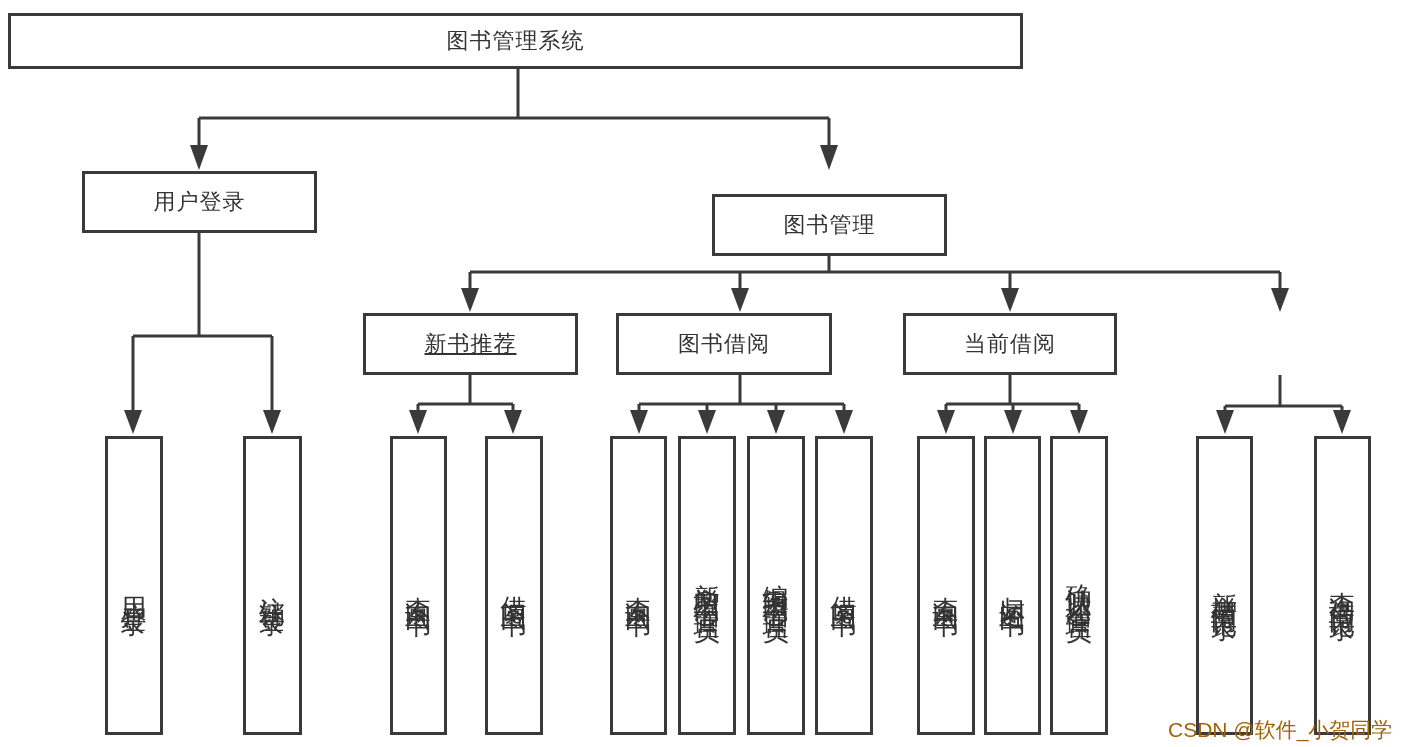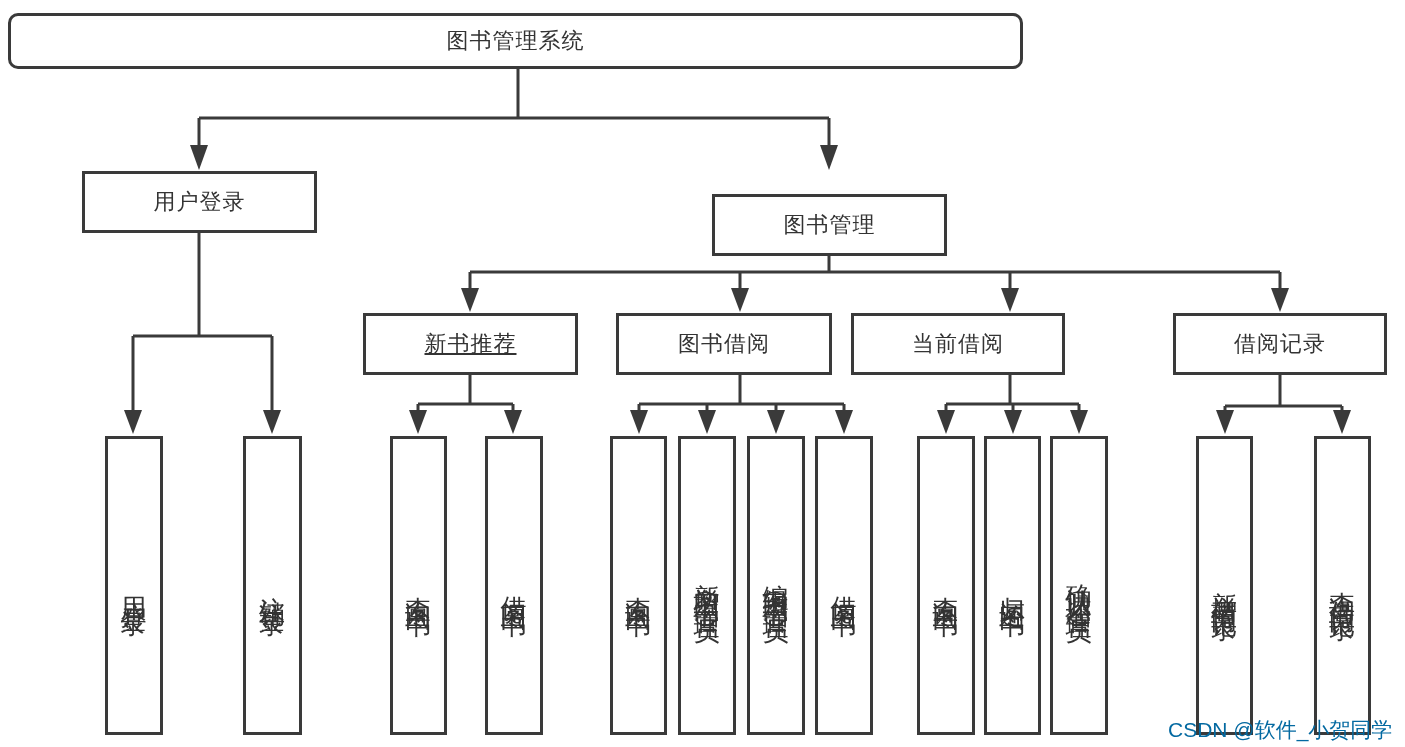--- a/index.html
+++ b/index.html
@@ -45,21 +45,21 @@
     font-size: 26px;
     letter-spacing: 5px;
     line-height: 1;
   }
   .watermark {
     position: absolute;
     left: 1168px;
     top: 716px;
     width: 237px;
     font-size: 21px;
-    color: #0369a1;
+    color: #a16207;
     white-space: nowrap;
     z-index: 5;
   }
 </style>
 </head>
 <body>
 
 <div class="canvas">
 
   <svg class="connectors" viewBox="0 0 1405 747" xmlns="http://www.w3.org/2000/svg">
@@ -98,42 +98,39 @@
       <polygon points="767,410 785,410 776,434"></polygon>
       <polygon points="835,410 853,410 844,434"></polygon>
       <polygon points="937,410 955,410 946,434"></polygon>
       <polygon points="1004,410 1022,410 1013,434"></polygon>
       <polygon points="1070,410 1088,410 1079,434"></polygon>
       <polygon points="1216,410 1234,410 1225,434"></polygon>
       <polygon points="1333,410 1351,410 1342,434"></polygon>
     </g>
   </svg>
 
-  <div class="box h" style="left:8px; top:13px; width:1015px; height:56px;border-radius:10px;">
+  <div class="box h" style="left:8px; top:13px; width:1015px; height:56px;">
     <span>图书管理系统</span>
   </div>
 
   <div class="box h" style="left:82px; top:171px; width:235px; height:62px;">
     <span>用户登录</span>
   </div>
   <div class="box h" style="left:712px; top:171px; width:235px; height:62px;margin-top:23px;">
     <span>图书管理</span>
   </div>
 
   <div class="box h" style="left:363px; top:313px; width:215px; height:62px;text-decoration:underline;">
     <span>新书推荐</span>
   </div>
   <div class="box h" style="left:616px; top:313px; width:216px; height:62px;">
     <span>图书借阅</span>
   </div>
-  <div class="box h" style="left:851px; top:313px; width:214px; height:62px;text-align:right;">
+  <div class="box h" style="left:903px; top:313px; width:214px; height:62px;text-align:right;">
     <span>当前借阅</span>
-  </div>
-  <div class="box h" style="left:1173px; top:313px; width:214px; height:62px;">
-    <span>借阅记录</span>
   </div>
 
   <div class="box v" style="left:105px; top:436px; width:58px; height:299px;">
     <span>用户登录</span>
   </div>
   <div class="box v" style="left:243px; top:436px; width:59px; height:299px;">
     <span>注销登录</span>
   </div>
 
   <div class="box v" style="left:390px; top:436px; width:57px; height:299px;">

